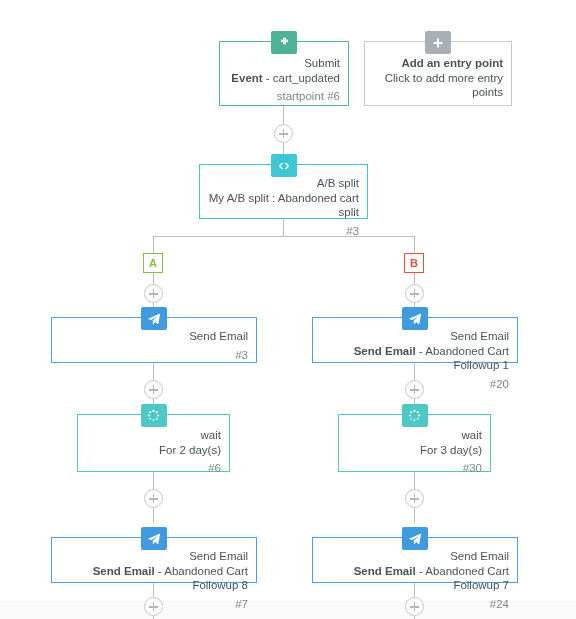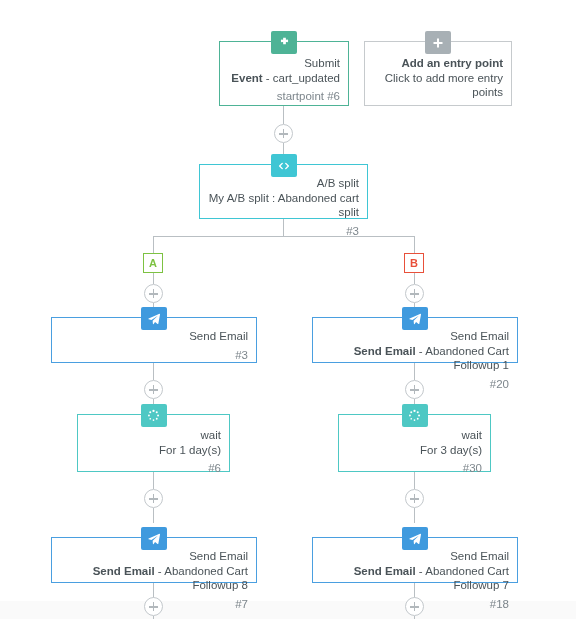--- a/index.html
+++ b/index.html
@@ -271,21 +271,21 @@
           <circle cx="18" cy="18" r="1.7"></circle>
           <circle cx="12" cy="20.4" r="1.6"></circle>
           <circle cx="6" cy="18" r="1.6"></circle>
           <circle cx="3.6" cy="12" r="1.7"></circle>
           <circle cx="6" cy="6" r="1.9"></circle>
         </g>
       </svg>
     </div>
     <div class="body" style="padding-top:13px;">
       <div class="line1">wait</div>
-      <div class="line2">For 1 day(s)</div>
+      <div class="line2">For 2 day(s)</div>
     </div>
     <div class="idline">#6</div>
   </div>
 
   <div class="node teal" style="left:338px; top:414px; width:153px; height:58px;">
     <div class="badge teal">
       <svg width="13" height="13" viewBox="0 0 24 24">
         <g fill="#ffffff">
           <circle cx="12" cy="3.6" r="2.1"></circle>
           <circle cx="18" cy="6" r="1.9"></circle>
@@ -324,19 +324,19 @@
   <div class="node blue" style="left:312px; top:537px; width:206px; height:46px;">
     <div class="badge blue">
       <svg width="14" height="14" viewBox="0 0 24 24">
         <path fill="#ffffff" d="M21.5 3.2 2.8 11.1c-.7.3-.6 1.2.1 1.4l4.6 1.4 11-7.6-8.8 8.6.4 5.3c.1.7.9.9 1.3.3l2.4-3.2 4.3 3.2c.5.4 1.2.1 1.3-.5l2.9-15.9c.1-.6-.5-1.1-1-.9z"></path>
       </svg>
     </div>
     <div class="body" style="padding-top:11px;">
       <div class="line1">Send Email</div>
       <div class="line2"><b>Send Email</b><span> - Abandoned Cart Followup 7</span></div>
     </div>
-    <div class="idline">#18</div>
+    <div class="idline">#24</div>
   </div>
 
   <div class="plus-node" style="left:144px; top:597px;"></div>
   <div class="plus-node" style="left:405px; top:597px;"></div>
 
 </div>
 
 </body></html>

